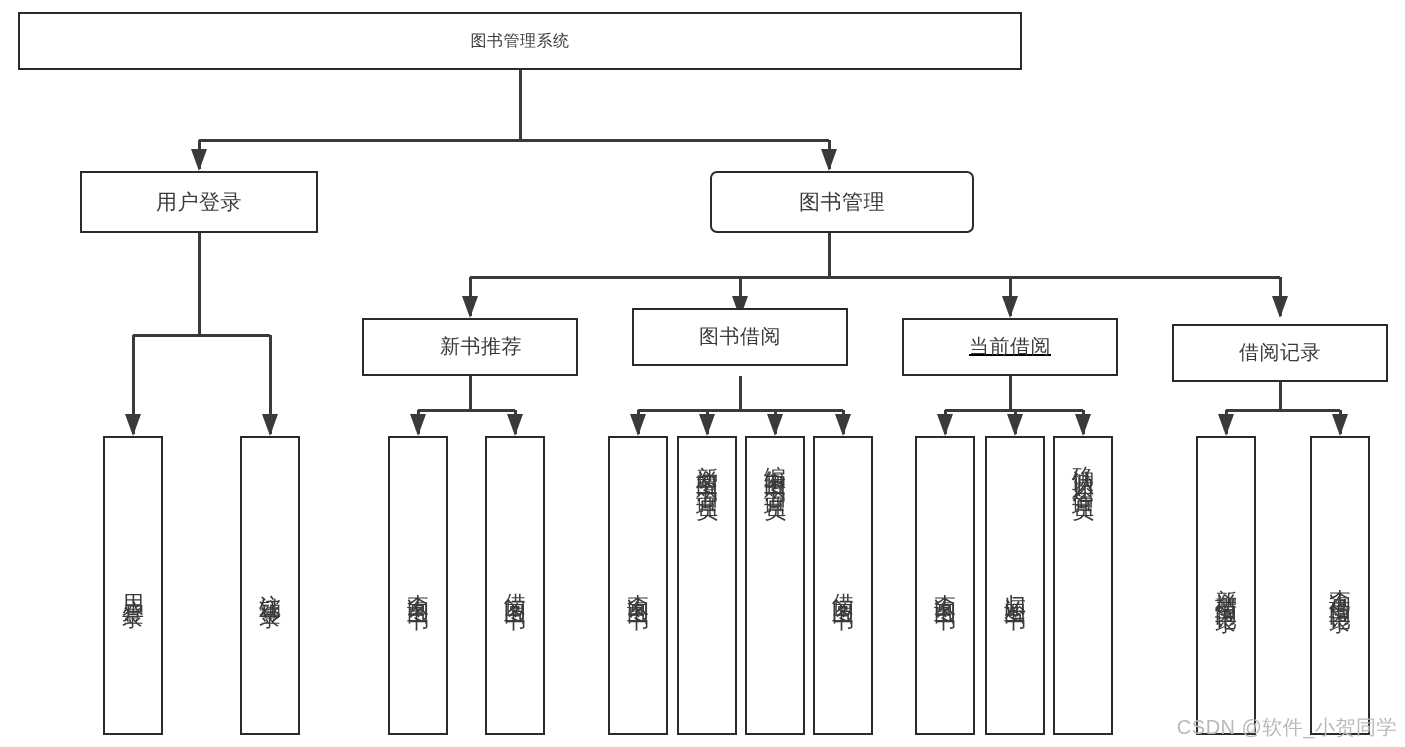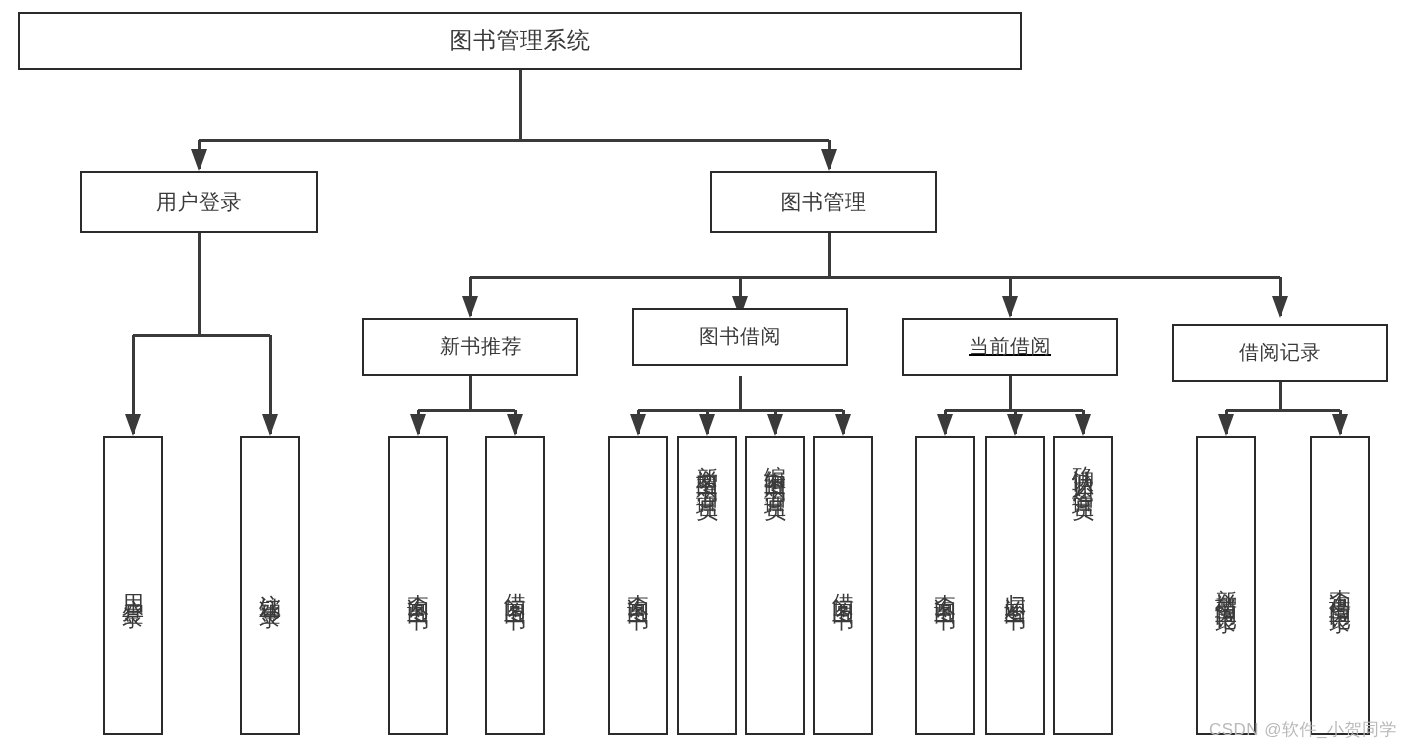--- a/index.html
+++ b/index.html
@@ -19,21 +19,21 @@
     align-items:center;
     justify-content:center;
   }
   .node-label{
     color:#3a3a3a;
     font-size:21px;
     line-height:1.18;
     white-space:nowrap;
     letter-spacing:0.5px;
   }
-  .node-root .node-label{font-size:23px;}
+  .node-root .node-label{font-size:16px;}
   .node-tier1 .node-label{font-size:21px;}
   .node-tier2 .node-label{font-size:20px;}
 
   
   .node-leaf{
     align-items:flex-start;
     justify-content:center;
     padding-top:0;
   }
   .node-leaf .node-label{
@@ -52,21 +52,21 @@
     display:flex;
     align-items:center;
     justify-content:center;
   }
   .leaf-inner.top-aligned{align-items:flex-start;padding-top:10px;}
 
   #watermark{
     position:absolute;
     right:8px;
     bottom:6px;
-    font-size:17px;
+    font-size:20px;
     color:#b9b9b9;
     letter-spacing:0.5px;
     white-space:nowrap;
     font-family:"Liberation Sans","DejaVu Sans",sans-serif;
     margin-top:10px;
   }
 </style>
 </head>
 <body>
 
@@ -125,21 +125,21 @@
       <line x1="1340" y1="410" x2="1340" y2="434" stroke="#3a3a3a" stroke-width="3" shape-rendering="crispEdges"></line>
       <polygon points="1332,414 1348,414 1340,436" fill="#3a3a3a"></polygon>
     </svg>
   <div id="node-layer">
       <div class="node-box node-root" style="left: 18px; top: 12px; width: 1004px; height: 58px;">
         <span class="node-label">图书管理系统</span>
       </div>
       <div class="node-box node-tier1" style="left: 80px; top: 171px; width: 238px; height: 62px;">
         <span class="node-label">用户登录</span>
       </div>
-      <div class="node-box node-tier1" style="left: 710px; top: 171px; width: 227px; height: 62px;">
+      <div class="node-box node-tier1" style="left: 710px; top: 171px; width: 264px; height: 62px; border-radius: 7px;">
         <span class="node-label">图书管理</span>
       </div>
       <div class="node-box node-tier2" style="left: 362px; top: 318px; width: 216px; height: 58px; padding-left: 22px;">
         <span class="node-label">新书推荐</span>
       </div>
       <div class="node-box node-tier2" style="left: 632px; top: 308px; width: 216px; height: 58px;">
         <span class="node-label">图书借阅</span>
       </div>
       <div class="node-box node-tier2" style="left: 902px; top: 318px; width: 216px; height: 58px; text-decoration: underline;">
         <span class="node-label">当前借阅</span>

